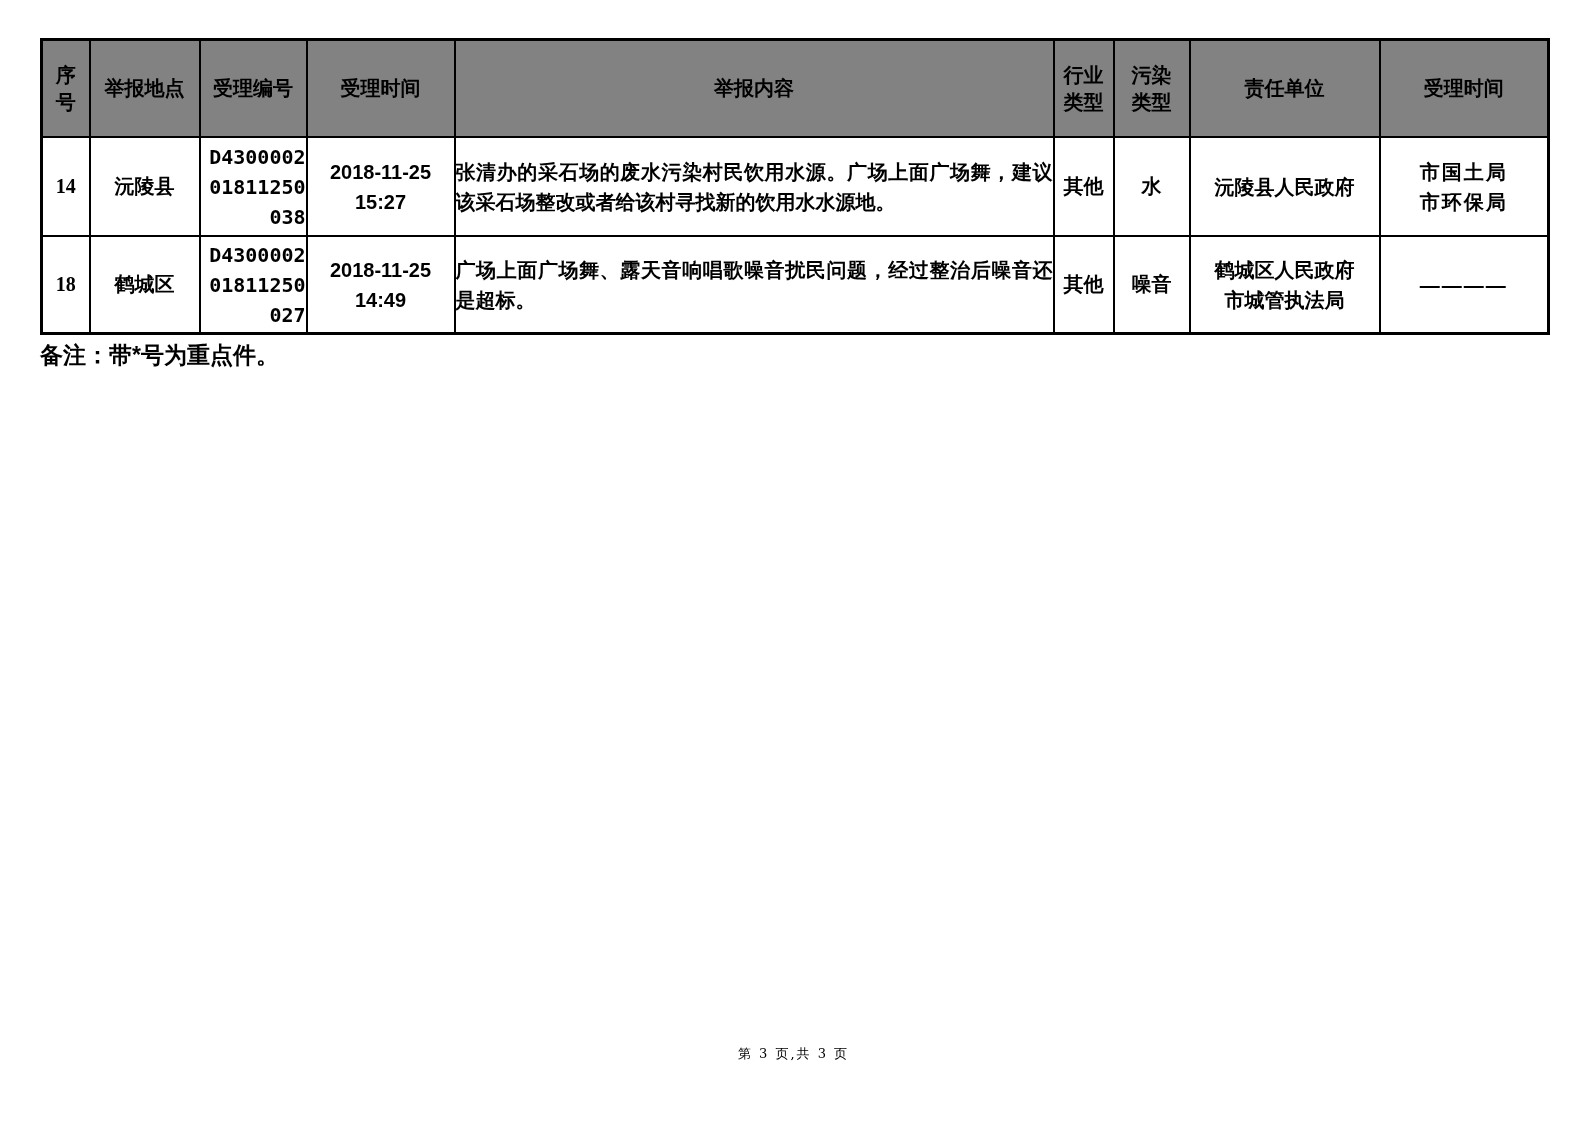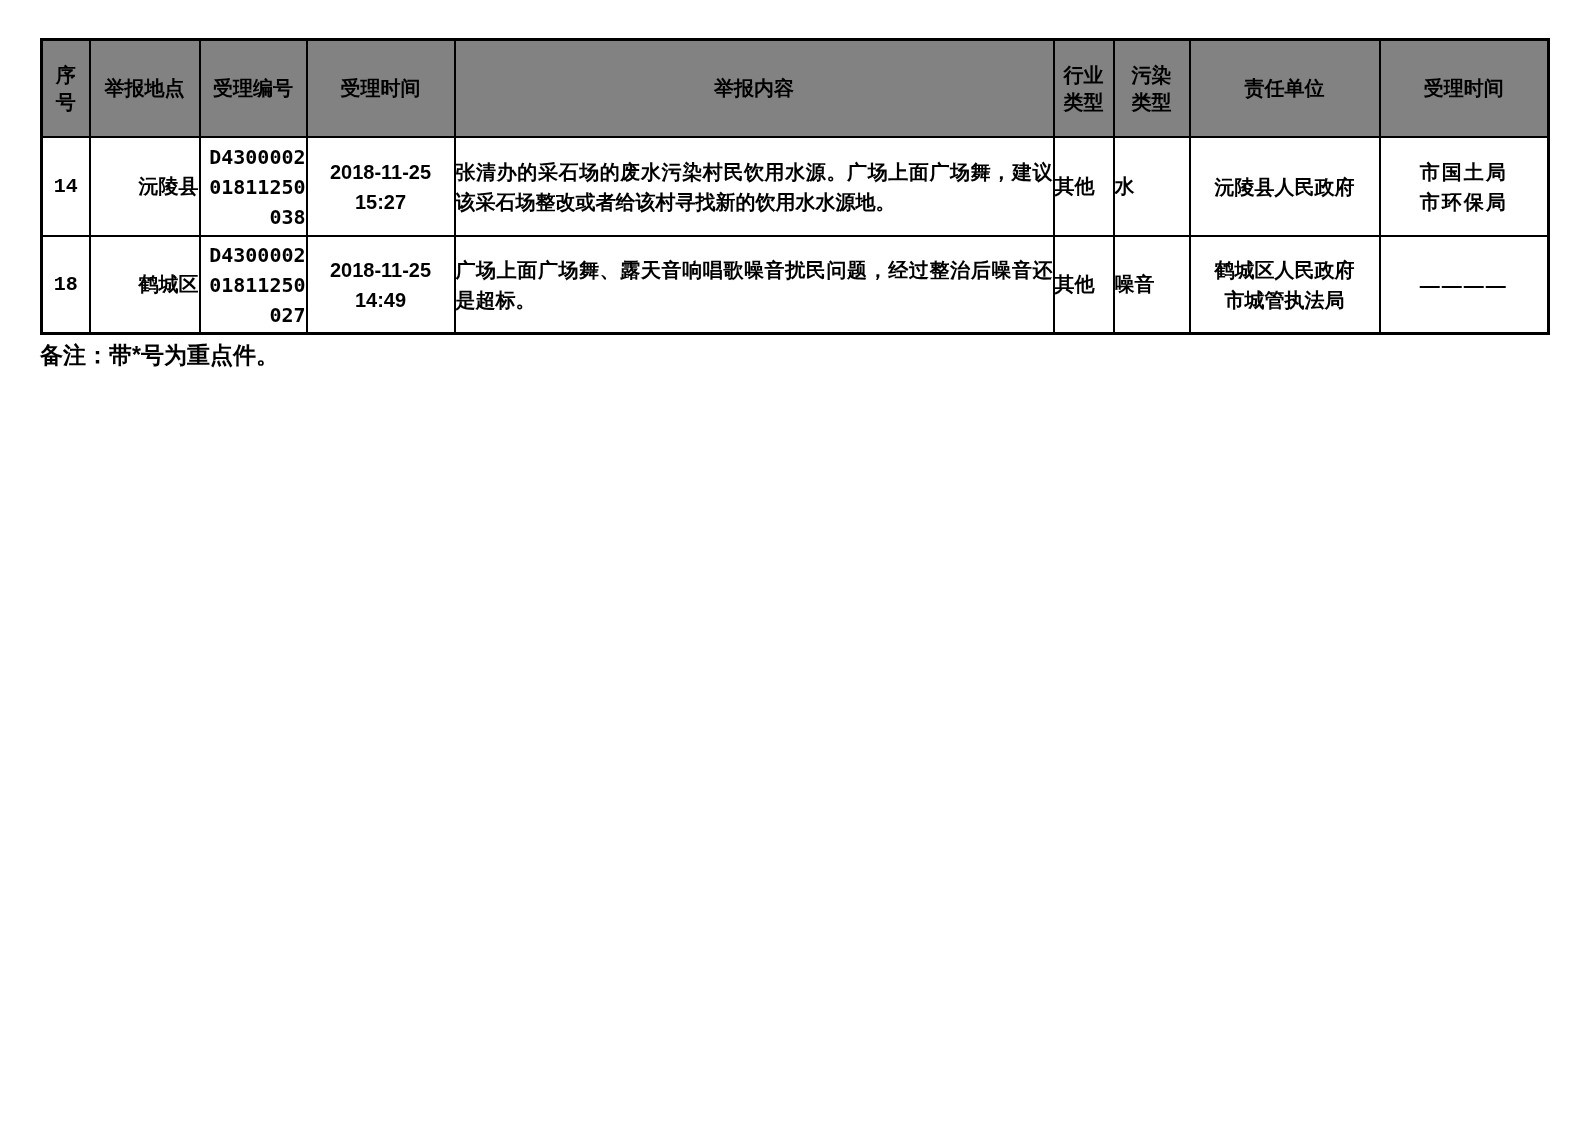--- a/index.html
+++ b/index.html
@@ -44,24 +44,24 @@
     height: 95px;
     text-align: center;
     white-space: pre-line;
     line-height: 1.35;
   }
   tr.data-row-1 td { height: 97px; }
   tr.data-row-2 td { height: 95px; }
 
   td.c-index {
     text-align: center;
-    font-family: Liberation Mono, monospace;
+    font-family: Liberation Serif, serif;
     font-size: 20px;
   }
-  td.c-location { text-align: right; }
+  td.c-location { text-align: center; }
   td.c-caseno {
     text-align: right;
     font-family: "DejaVu Sans Mono", monospace;
     font-size: 19px;
     word-break: break-all;
     line-height: 1.5;
     padding: 0 1px;
   }
   td.c-time {
     text-align: center;
@@ -71,20 +71,21 @@
     line-height: 1.5;
   }
   td.c-content {
     text-align: justify;
     text-justify: inter-character;
     vertical-align: middle;
     padding: 0 6px;
     line-height: 1.5;
   }
   td.c-industry, td.c-pollution {
+    text-align: center;
   }
   td.c-responsible, td.c-supervising {
     text-align: center;
     white-space: pre-line;
     line-height: 1.5;
   }
   td.c-supervising { letter-spacing: 2px; }
 
   .note {
     position: absolute;
@@ -164,14 +165,15 @@
         <td class="c-pollution">噪音</td>
         <td class="c-responsible">鹤城区人民政府
 市城管执法局</td>
         <td class="c-supervising">————</td>
       </tr>
     </tbody>
   </table>
 
   <div class="note">备注：带*号为重点件。</div>
 
+  <div class="page-footer">第 3 页,共 3 页</div>
 
 </div>
 
 </body></html>

